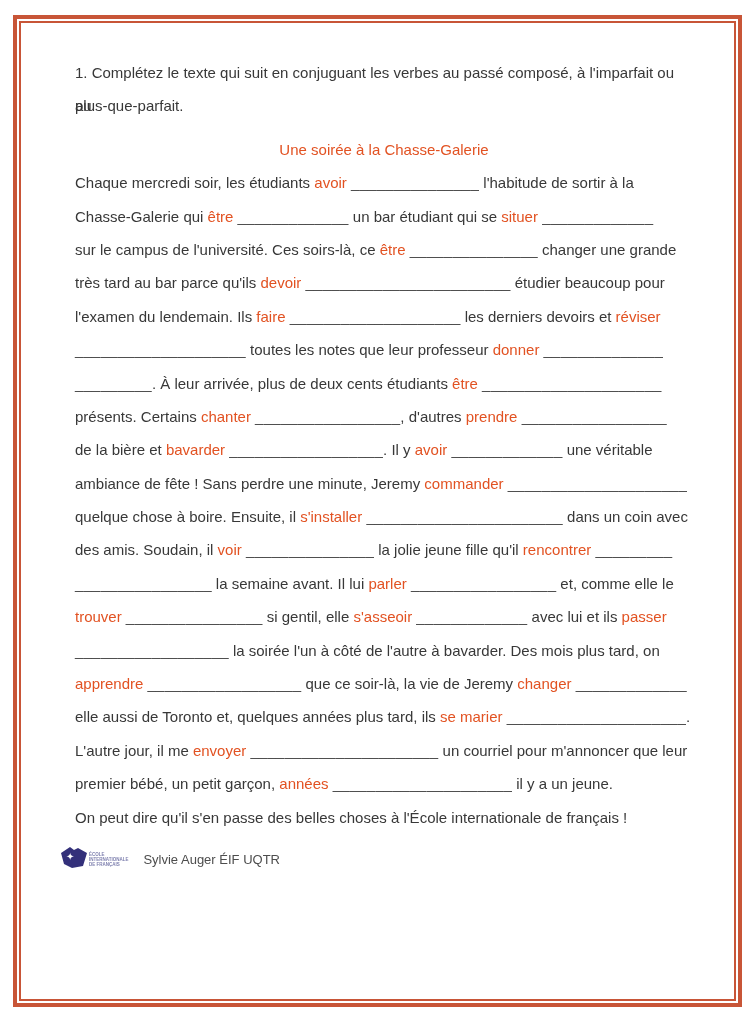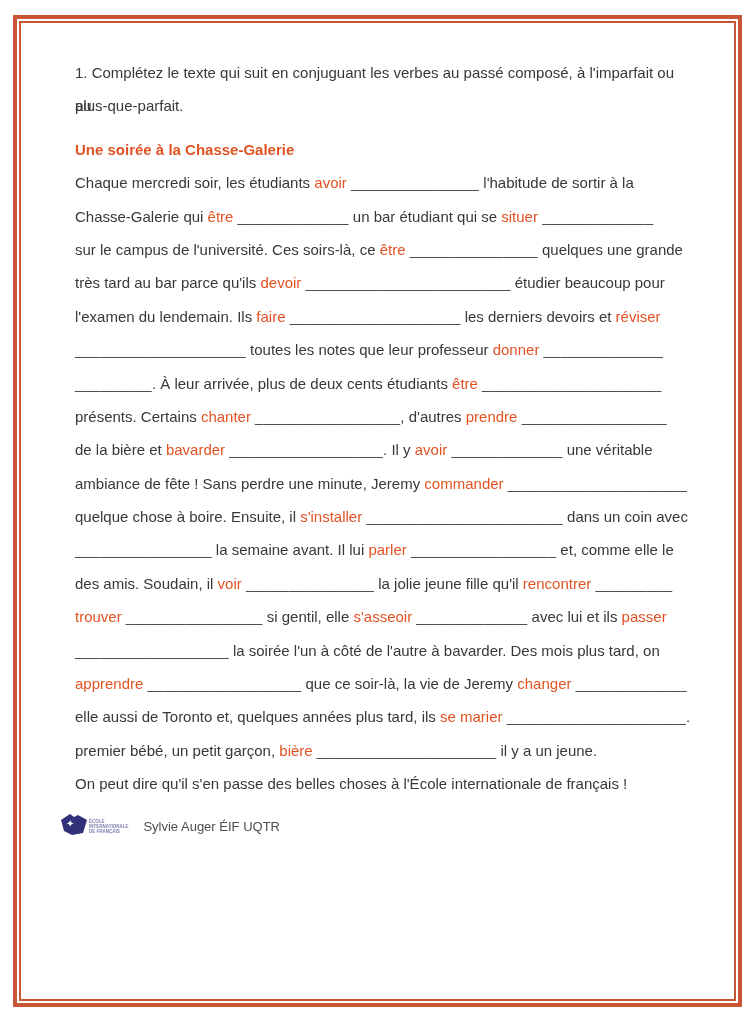--- a/index.html
+++ b/index.html
@@ -30,21 +30,22 @@
   }
   .line{
     height:33.4px;line-height:33.4px;
     font-size:15px;
     white-space:nowrap;
   }
   .instr .line{white-space:normal;}
   .doc-title{
     height:33.4px;line-height:33.4px;
     margin-top:10px;
-    font-size:15px;font-weight:bold;
+    text-align:center;
+    font-size:15px;font-weight:normal;
     color:var(--accent);
   }
   .seg-n{color:var(--ink);}
   .seg-v{color:var(--accent);font-weight:normal;}
   .seg-b{color:#454545;letter-spacing:0.2px;text-align:center;}
   .footer{
     margin-top:13px;
     margin-left:-14px;
     display:flex;align-items:center;gap:7px;
   }
@@ -72,36 +73,37 @@
     <div class="instr">
       <div class="line">1. Complétez le texte qui suit en conjuguant les verbes au passé composé, à l'imparfait ou au</div>
       <div class="line">plus-que-parfait.</div>
     </div>
 
     <div class="doc-title">Une soirée à la Chasse-Galerie</div>
 
     <div>
         <div class="line"><span class="seg-n">Chaque mercredi soir, les étudiants </span><span class="seg-v">avoir</span><span class="seg-n"> </span><span class="seg-b">_______________</span><span class="seg-n"> l'habitude de sortir à la</span></div>
         <div class="line"><span class="seg-n">Chasse-Galerie qui </span><span class="seg-v">être</span><span class="seg-n"> </span><span class="seg-b">_____________</span><span class="seg-n"> un bar étudiant qui se </span><span class="seg-v">situer</span><span class="seg-n"> </span><span class="seg-b">_____________</span></div>
-        <div class="line"><span class="seg-n">sur le campus de l'université. Ces soirs-là, ce </span><span class="seg-v">être</span><span class="seg-n"> </span><span class="seg-b">_______________</span><span class="seg-n"> quelques une grande</span></div>
+        <div class="line"><span class="seg-n">sur le campus de l'université. Ces soirs-là, ce </span><span class="seg-v">être</span><span class="seg-n"> </span><span class="seg-b">_______________</span><span class="seg-n"> changer une grande</span></div>
         <div class="line"><span class="seg-n">très tard au bar parce qu'ils </span><span class="seg-v">devoir</span><span class="seg-n"> </span><span class="seg-b">________________________</span><span class="seg-n"> étudier beaucoup pour</span></div>
         <div class="line"><span class="seg-n">l'examen du lendemain. Ils </span><span class="seg-v">faire</span><span class="seg-n"> </span><span class="seg-b">____________________</span><span class="seg-n"> les derniers devoirs et </span><span class="seg-v">réviser</span></div>
         <div class="line"><span class="seg-b">____________________</span><span class="seg-n"> toutes les notes que leur professeur </span><span class="seg-v">donner</span><span class="seg-n"> </span><span class="seg-b">______________</span></div>
         <div class="line"><span class="seg-b">_________</span><span class="seg-n">. À leur arrivée, plus de deux cents étudiants </span><span class="seg-v">être</span><span class="seg-n"> </span><span class="seg-b">_____________________</span></div>
         <div class="line"><span class="seg-n">présents. Certains </span><span class="seg-v">chanter</span><span class="seg-n"> </span><span class="seg-b">_________________</span><span class="seg-n">, d'autres </span><span class="seg-v">prendre</span><span class="seg-n"> </span><span class="seg-b">_________________</span></div>
         <div class="line"><span class="seg-n">de la bière et </span><span class="seg-v">bavarder</span><span class="seg-n"> </span><span class="seg-b">__________________</span><span class="seg-n">. Il y </span><span class="seg-v">avoir</span><span class="seg-n"> </span><span class="seg-b">_____________</span><span class="seg-n"> une véritable</span></div>
         <div class="line"><span class="seg-n">ambiance de fête ! Sans perdre une minute, Jeremy </span><span class="seg-v">commander</span><span class="seg-n"> </span><span class="seg-b">_____________________</span></div>
         <div class="line"><span class="seg-n">quelque chose à boire. Ensuite, il </span><span class="seg-v">s'installer</span><span class="seg-n"> </span><span class="seg-b">_______________________</span><span class="seg-n"> dans un coin avec</span></div>
+        <div class="line"><span class="seg-n">des amis. Soudain, il </span><span class="seg-v">voir</span><span class="seg-n"> </span><span class="seg-b">_______________</span><span class="seg-n"> la jolie jeune fille qu'il </span><span class="seg-v">rencontrer</span><span class="seg-n"> </span><span class="seg-b">_________</span></div>
         <div class="line"><span class="seg-b">________________</span><span class="seg-n"> la semaine avant. Il lui </span><span class="seg-v">parler</span><span class="seg-n"> </span><span class="seg-b">_________________</span><span class="seg-n"> et, comme elle le</span></div>
-        <div class="line"><span class="seg-n">des amis. Soudain, il </span><span class="seg-v">voir</span><span class="seg-n"> </span><span class="seg-b">_______________</span><span class="seg-n"> la jolie jeune fille qu'il </span><span class="seg-v">rencontrer</span><span class="seg-n"> </span><span class="seg-b">_________</span></div>
         <div class="line"><span class="seg-v">trouver</span><span class="seg-n"> </span><span class="seg-b">________________</span><span class="seg-n"> si gentil, elle </span><span class="seg-v">s'asseoir</span><span class="seg-n"> </span><span class="seg-b">_____________</span><span class="seg-n"> avec lui et ils </span><span class="seg-v">passer</span></div>
         <div class="line"><span class="seg-b">__________________</span><span class="seg-n"> la soirée l'un à côté de l'autre à bavarder. Des mois plus tard, on</span></div>
         <div class="line"><span class="seg-v">apprendre</span><span class="seg-n"> </span><span class="seg-b">__________________</span><span class="seg-n"> que ce soir-là, la vie de Jeremy </span><span class="seg-v">changer</span><span class="seg-n"> </span><span class="seg-b">_____________</span></div>
         <div class="line"><span class="seg-n">elle aussi de Toronto et, quelques années plus tard, ils </span><span class="seg-v">se marier</span><span class="seg-n"> </span><span class="seg-b">_____________________</span><span class="seg-n">.</span></div>
-        <div class="line"><span class="seg-n">premier bébé, un petit garçon, </span><span class="seg-v">bière</span><span class="seg-n"> </span><span class="seg-b">_____________________</span><span class="seg-n"> il y a un jeune.</span></div>
+        <div class="line"><span class="seg-n">L'autre jour, il me </span><span class="seg-v">envoyer</span><span class="seg-n"> </span><span class="seg-b">______________________</span><span class="seg-n"> un courriel pour m'annoncer que leur</span></div>
+        <div class="line"><span class="seg-n">premier bébé, un petit garçon, </span><span class="seg-v">années</span><span class="seg-n"> </span><span class="seg-b">_____________________</span><span class="seg-n"> il y a un jeune.</span></div>
         <div class="line"><span class="seg-n">On peut dire qu'il s'en passe des belles choses à l'École internationale de français !</span></div>
       </div>
 
     <div class="footer">
       <div class="logo">
         <span>
           <svg width="26" height="21" viewBox="0 0 26 21">
             <polygon points="0,6 9,0 13,3 17,1 26,6 22,19 11,21 3,17" fill="#33307a"></polygon>
             <text x="5" y="13" font-size="10" fill="#ffffff" font-family="DejaVu Sans, sans-serif">✦</text>
           </svg>

